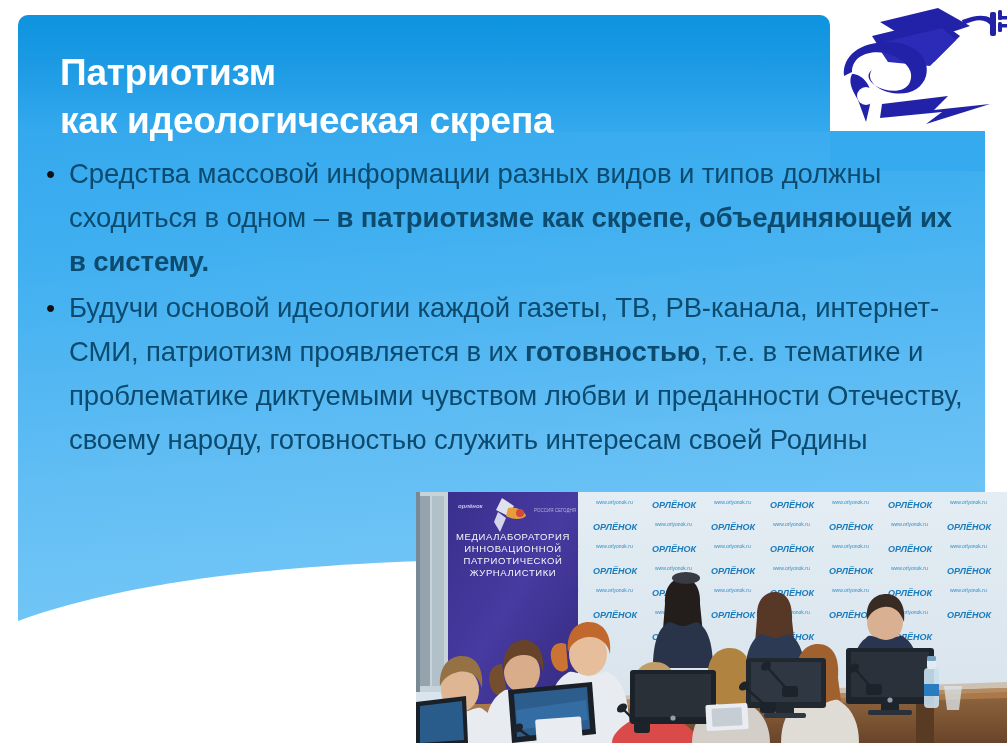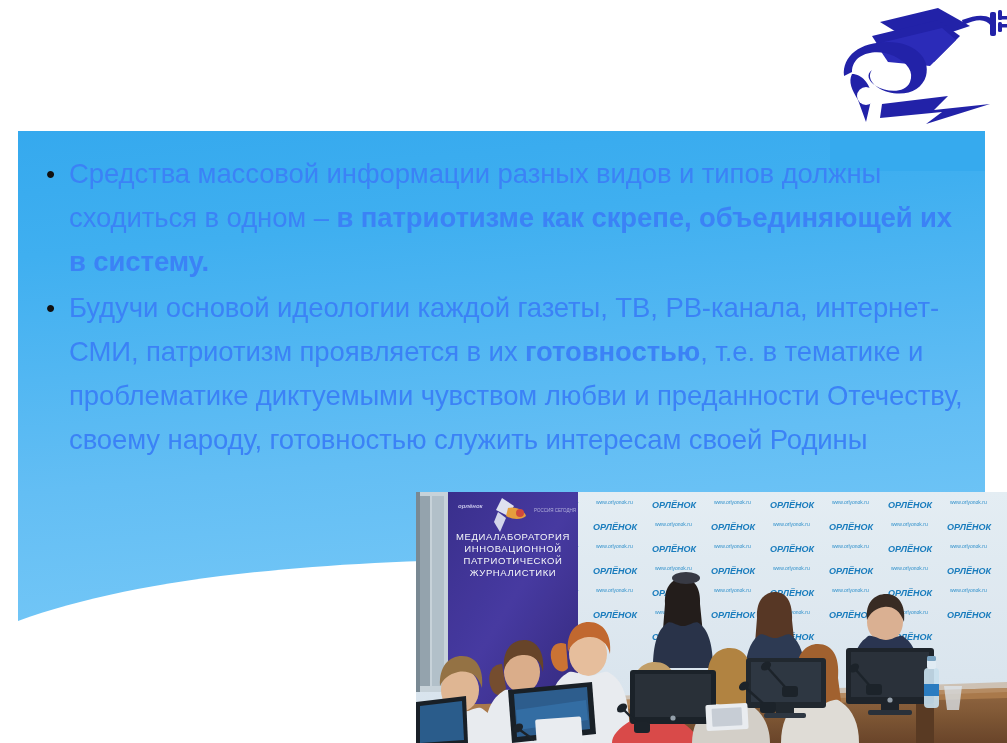--- a/index.html
+++ b/index.html
@@ -53,21 +53,21 @@
     color:#111111;
   }
   .bullet-row{
     display:flex;align-items:flex-start;margin-bottom:2px;
   }
   .bullet-dot{
     width:33px;flex:0 0 33px;font-size:26px;line-height:44px;
     color:#111;text-align:left;padding-left:10px;box-sizing:border-box;
   }
   .bullet-text{
-    flex:1;font-size:27.5px;line-height:44px;color:#3b82f6;
+    flex:1;font-size:27.5px;line-height:44px;color:#0c4a6e;
     letter-spacing:-0.1px;
   }
   .bullet-text b{font-weight:bold;}
 
   
   .photo{
     position:absolute;left:416px;top:492px;width:591px;height:251px;overflow:hidden;
     background:#244a88;
     padding-left:37px;
   }
@@ -81,20 +81,24 @@
   <div class="bg-panel"></div>
   <div class="bg-panel-top"></div>
 
   <div class="swoosh">
     <svg width="967" height="240" viewBox="0 0 967 240" xmlns="http://www.w3.org/2000/svg">
       <path d="M0 118 C 180 52, 520 40, 967 76 L967 240 L0 240 Z" fill="#ffffff"></path>
       <path d="M660 66 C 800 60, 900 62, 967 70 L967 76 C 880 68, 760 66, 660 70 Z" fill="#ffffff" opacity="0.9"></path>
     </svg>
   </div>
 
+  <div class="title-bar">
+    <div class="title-text">Патриотизм
+как идеологическая скрепа</div>
+  </div>
 
   <div class="logo-box">
     <svg width="177" height="131" viewBox="0 0 177 131" xmlns="http://www.w3.org/2000/svg">
       <g fill="#2222A8">
 
         <path d="M50 22 L108 8 L140 26 L86 44 Z"></path>
 
         <path d="M42 36 L108 20 L130 36 L104 62 L56 58 Z"></path>
         <path d="M46 44 L112 28 L126 40 L100 66 L58 62 Z" fill="#2B2BB8"></path>
 

